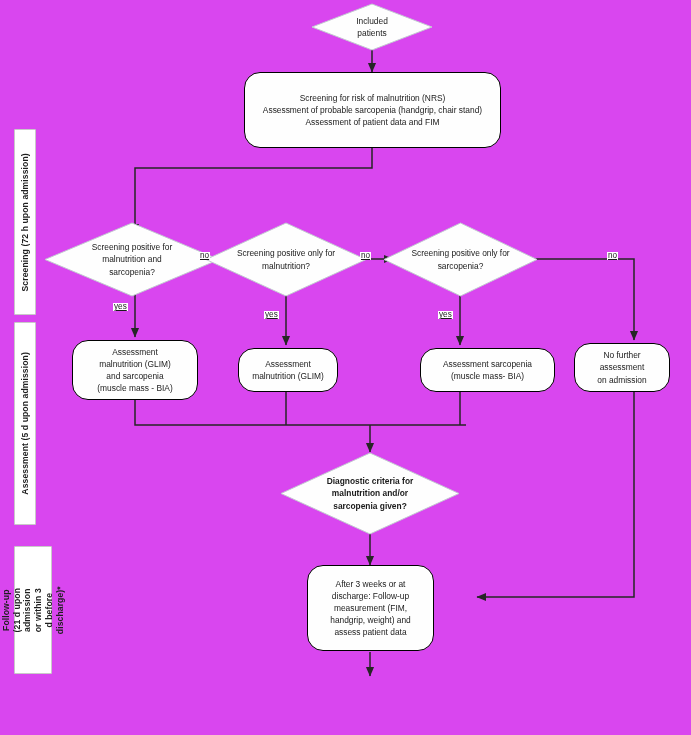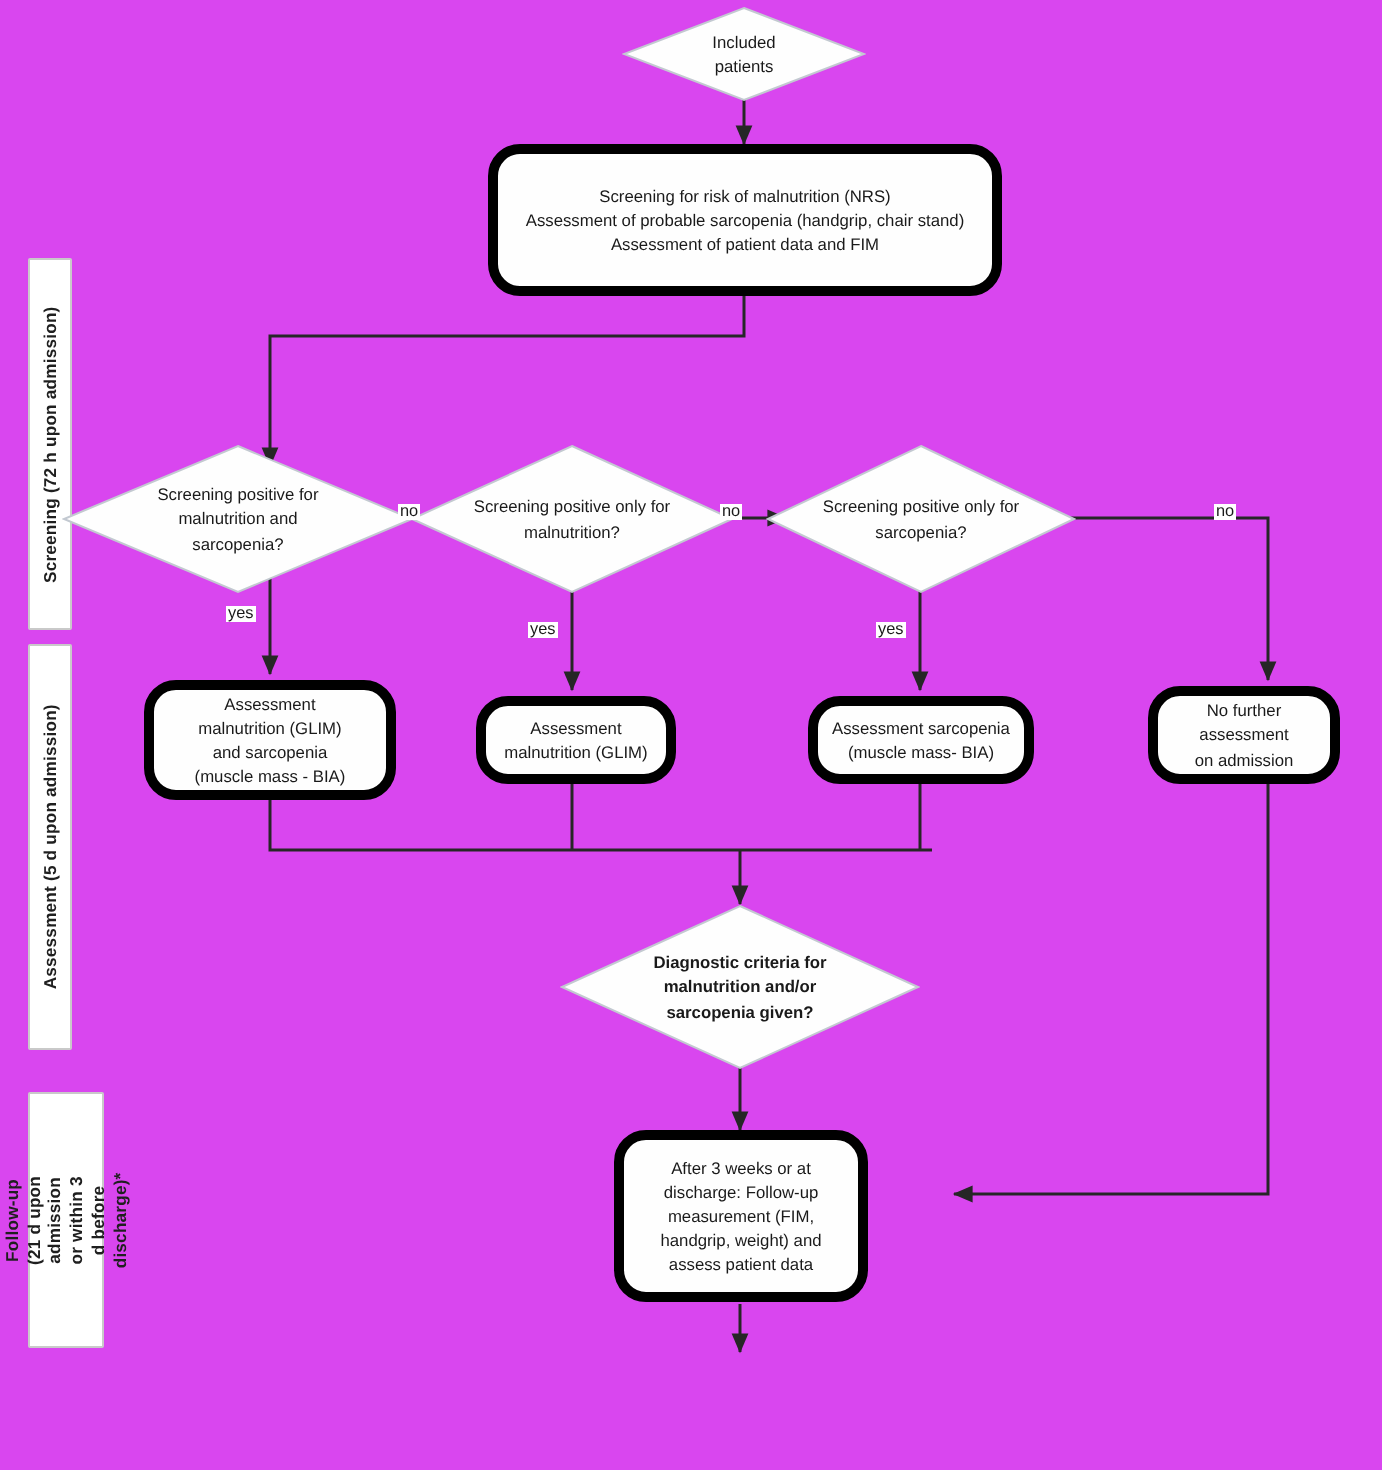--- a/index.html
+++ b/index.html
@@ -61,21 +61,21 @@
     text-align: center;
   }
   .node .node-text {
     font-size: 8.4px;
     line-height: 1.45;
     color: #1a1a1a;
     padding: 0 6px;
     white-space: pre-line;
   }
   .rounded-box {
-    border: 5px solid #000000;
+    border: 1px solid #000000;
     border-radius: 16px;
     background: #fefefe;
   }
   .diamond-wrap {
     position: absolute;
   }
   .diamond-wrap .dtext {
     position: absolute;
     left: 0;
     top: 0;
@@ -99,20 +99,21 @@
   }
   
   .edge-label {
     position: absolute;
     font-size: 8.2px;
     color: #1a1a1a;
     background: #ffffff;
     padding: 0 1px;
     line-height: 1;
     white-space: nowrap;
+    text-decoration: underline;
   }
 </style>
 </head>
 <body>
 
 <div id="canvas">
 
   <svg class="layer" viewBox="0 0 691 735">
     <defs>
       <marker id="arrow" markerWidth="9" markerHeight="9" refX="6.2" refY="3.2" orient="auto" markerUnits="strokeWidth">
@@ -167,21 +168,21 @@
     <div class="dtext">Included
 patients</div>
   </div>
 
   <div class="node rounded-box" style="left:244px; top:72px; width:257px; height:76px;">
     <div class="node-text">Screening for risk of malnutrition (NRS)
 Assessment of  probable sarcopenia (handgrip, chair stand)
 Assessment of patient data and FIM</div>
   </div>
 
-  <div class="diamond-wrap" style="left:31px; top:222px; width:176px; height:75px;">
+  <div class="diamond-wrap" style="left:44px; top:222px; width:176px; height:75px;">
     <svg width="176" height="75" viewBox="0 0 176 75">
       <path d="M88,1 L175,37.5 L88,74 L1,37.5 Z" fill="#fefefe" stroke="#c3c9d1" stroke-width="1"></path>
     </svg>
     <div class="dtext">Screening positive for
 malnutrition and
 sarcopenia?</div>
   </div>
 
   <div class="diamond-wrap" style="left:205px; top:222px; width:162px; height:75px;">
     <svg width="162" height="75" viewBox="0 0 162 75">
@@ -204,21 +205,21 @@
 malnutrition (GLIM)
 and sarcopenia
 (muscle mass - BIA)</div>
   </div>
 
   <div class="node rounded-box" style="left:238px; top:348px; width:100px; height:44px;">
     <div class="node-text">Assessment
 malnutrition (GLIM)</div>
   </div>
 
-  <div class="node rounded-box" style="left:404px; top:348px; width:113px; height:44px;">
+  <div class="node rounded-box" style="left:420px; top:348px; width:135px; height:44px;">
     <div class="node-text">Assessment sarcopenia
 (muscle mass- BIA)</div>
   </div>
 
   <div class="node rounded-box" style="left:574px; top:343px; width:96px; height:49px;">
     <div class="node-text">No further assessment
 on admission</div>
   </div>
 
   <div class="diamond-wrap" style="left:280px; top:452px; width:180px; height:83px;font-weight:bold;">

